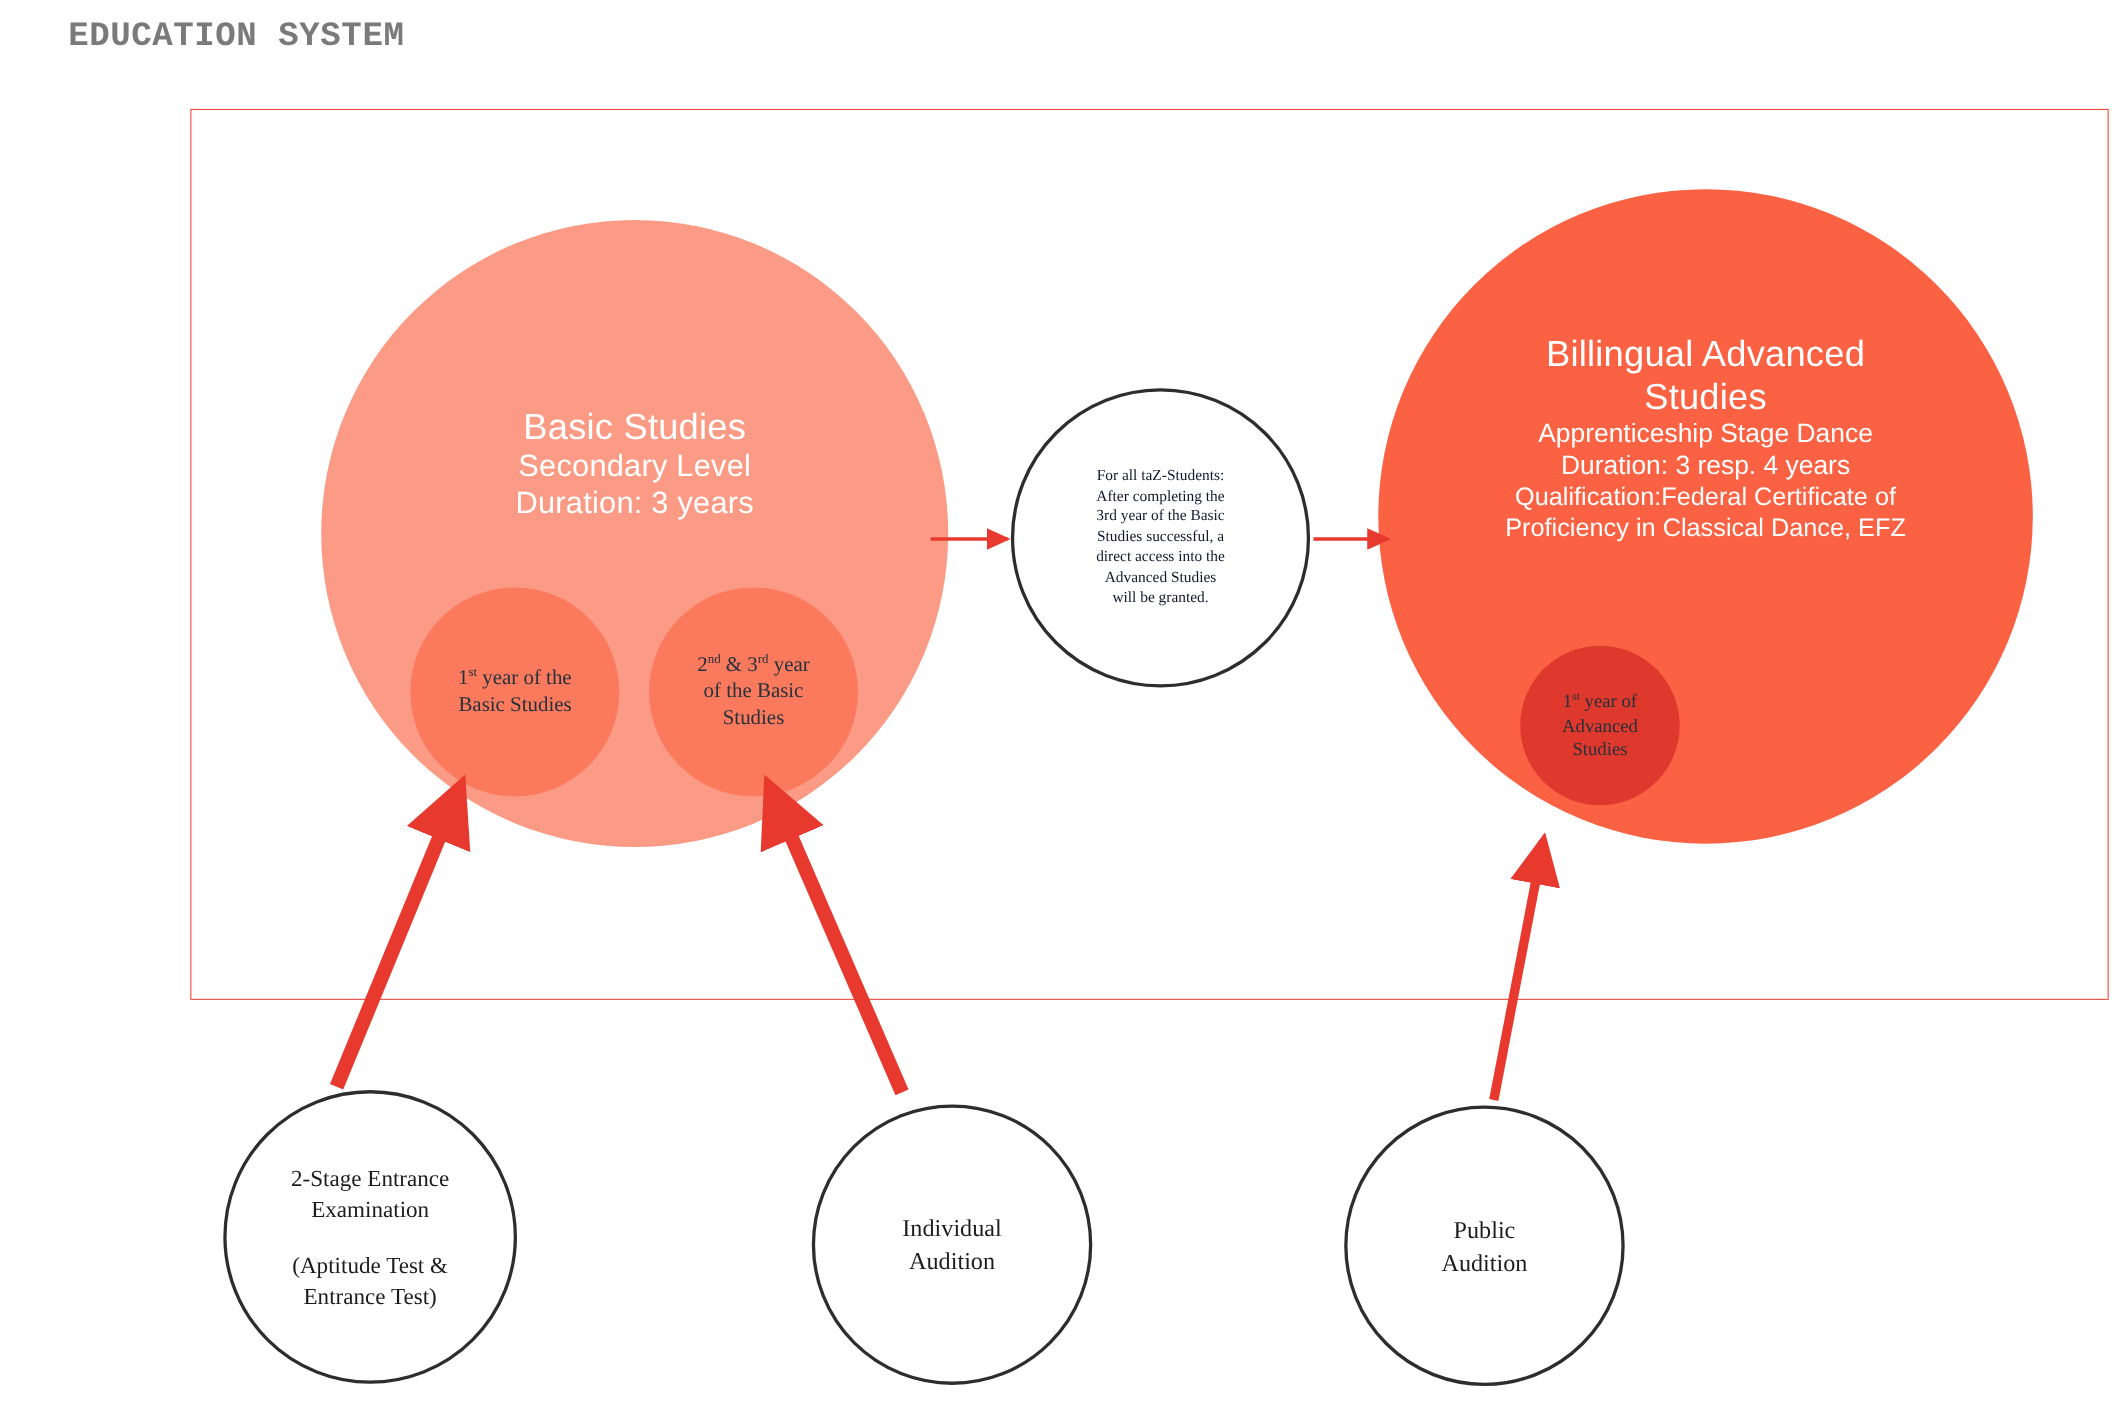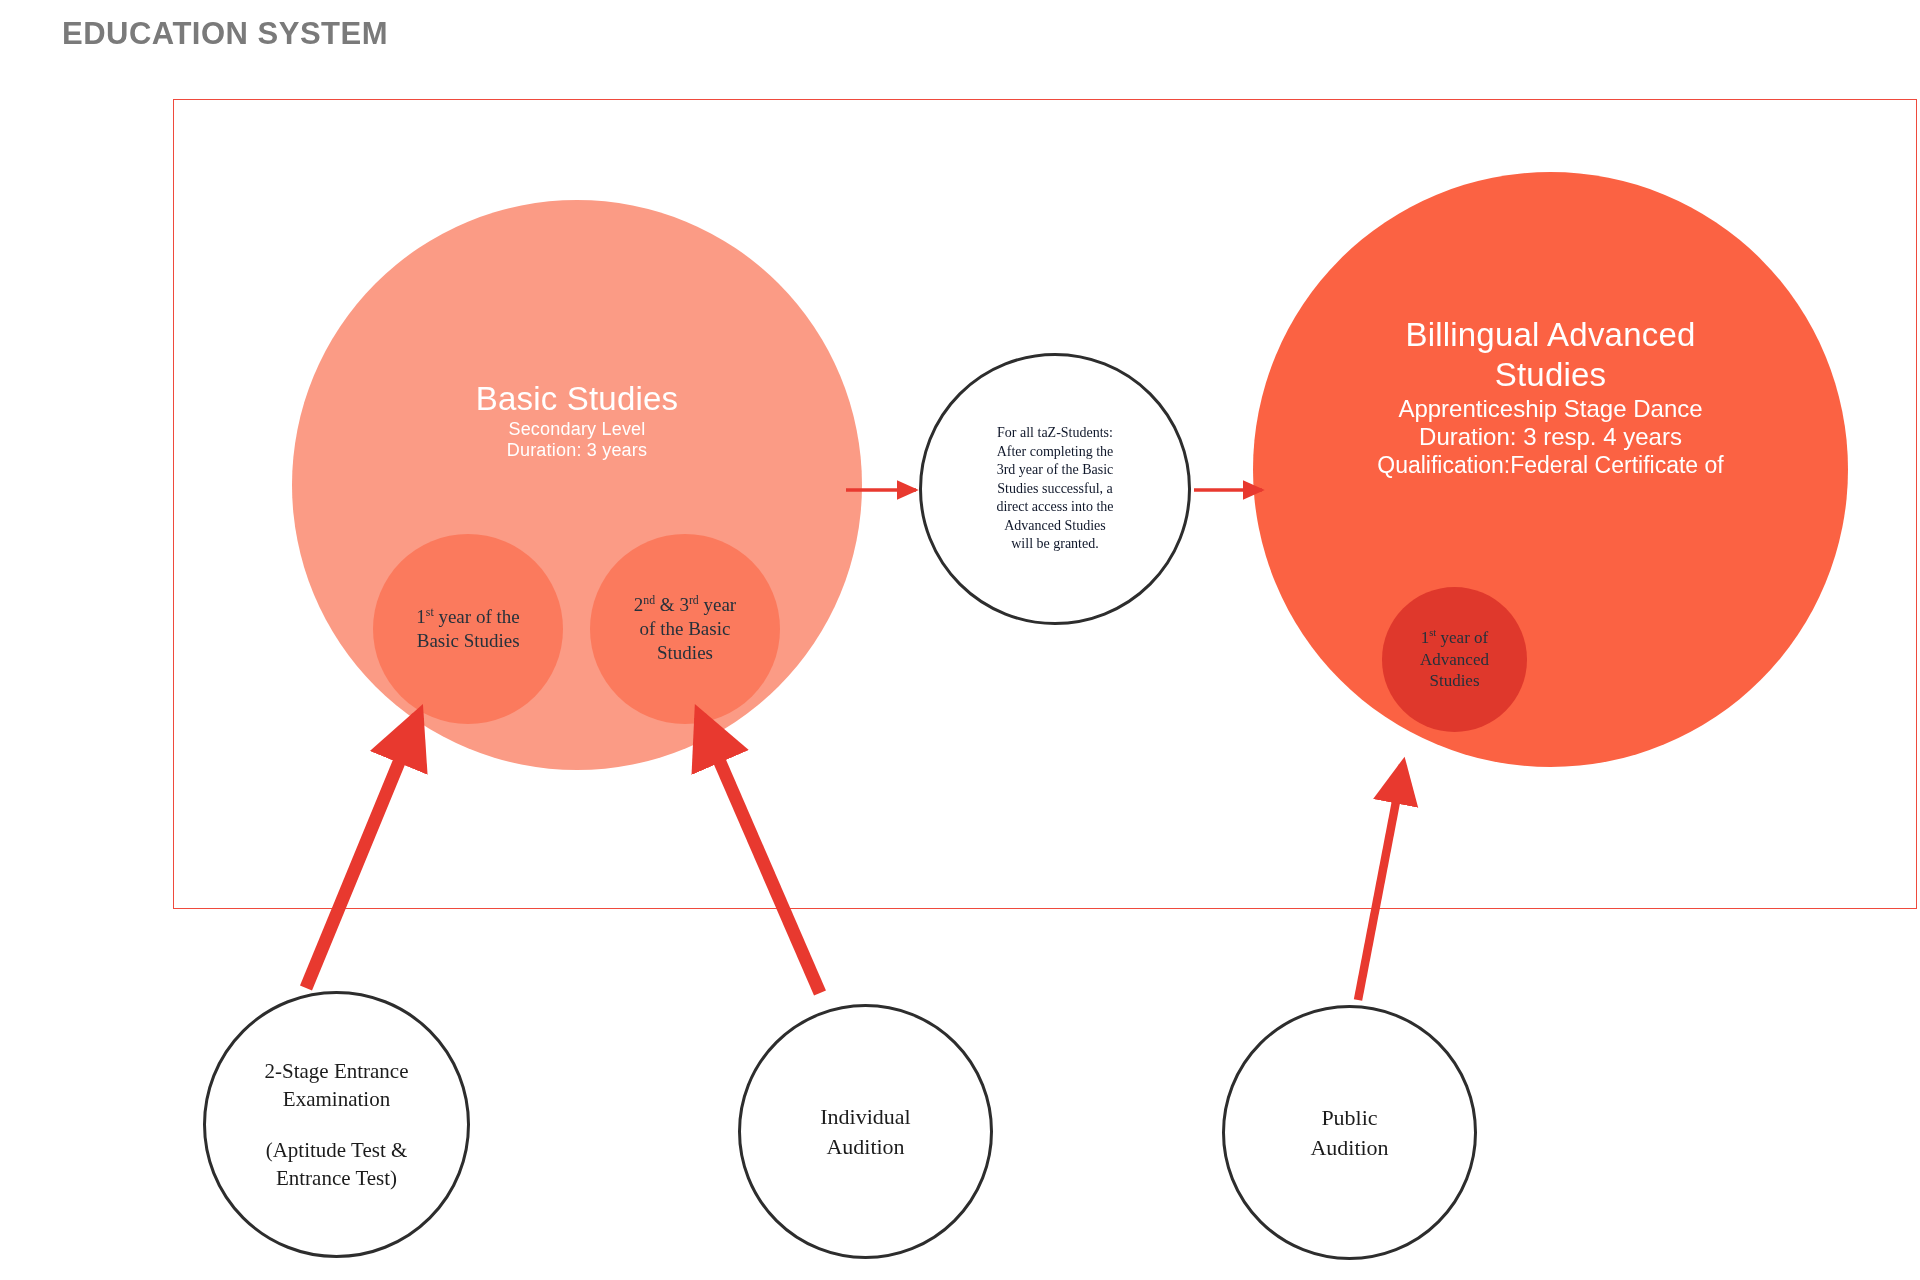--- a/index.html
+++ b/index.html
@@ -17,21 +17,21 @@
   #stage {
     position: absolute;
     left: 0; top: 0;
     width: 1920px;
     height: 1280px;
   }
   .page-title {
     position: absolute;
     left: 62px;
     top: 16px;
-    font-family: Liberation Sans, sans-serif;
+    font-family: Liberation Mono, monospace;
     font-weight: bold;
     font-size: 31px;
     letter-spacing: 0.5px;
     color: #7a7a7a;
     white-space: nowrap;
   }
   .frame {
     position: absolute;
     left: 173px;
     top: 99px;
@@ -68,21 +68,21 @@
     position: relative;
     top: -64px;
     color: #ffffff;
     line-height: 1.18;
   }
   .t-title-lg {
     font-size: 33px;
     letter-spacing: 0.2px;
   }
   .t-sub {
-    font-size: 18px;
+    font-size: 28px;
     letter-spacing: 0.2px;
   }
   
   .c-b1 {
     left: 373px;
     top: 534px;
     width: 190px;
     height: 190px;
     background: #fb7a5d;
     text-align: right;
@@ -239,20 +239,21 @@
     </div>
   </div>
 
   <div class="circle c-adv">
     <div class="stack">
       <div class="t-adv-title">Billingual Advanced</div>
       <div class="t-adv-title">Studies</div>
       <div class="t-adv-sub">Apprenticeship Stage Dance</div>
       <div class="t-adv-sub">Duration: 3 resp. 4 years</div>
       <div class="t-adv-small">Qualification:Federal Certificate of</div>
+      <div class="t-adv-small">Proficiency in Classical Dance, EFZ</div>
     </div>
   </div>
 
   <div class="circle c-a1">
     <div class="inner-label">
       <span>1</span><span class="sup">st</span><span> year of</span><br>
       <span>Advanced</span><br>
       <span>Studies</span>
     </div>
   </div>

